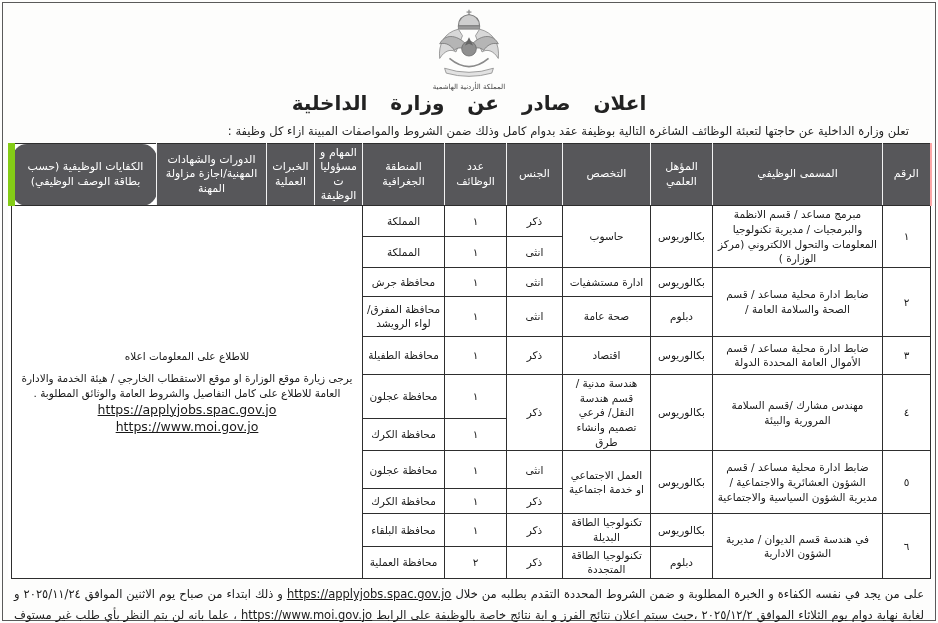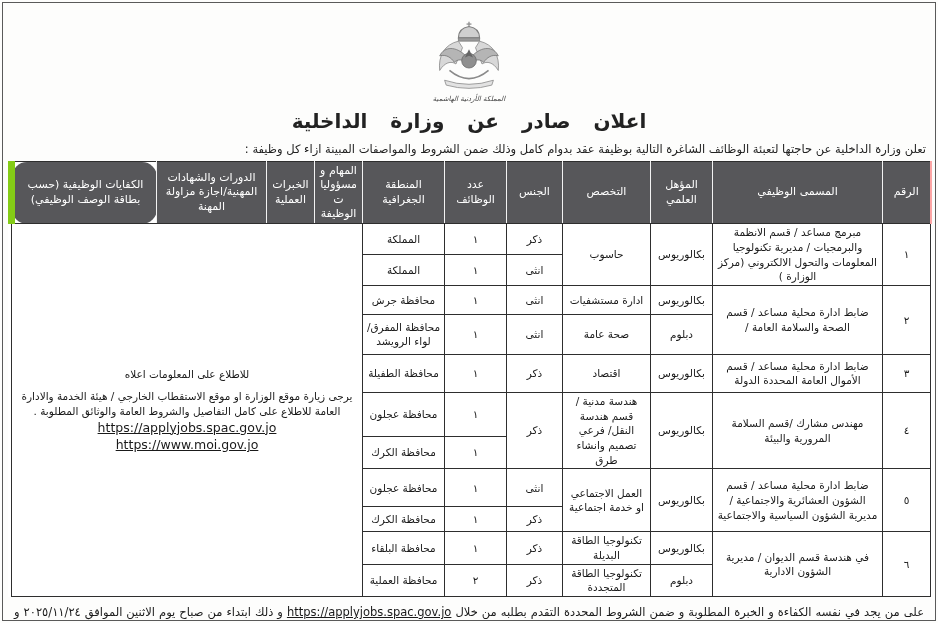--- a/index.html
+++ b/index.html
@@ -3,30 +3,30 @@
 <meta charset="utf-8">
 <style>
   html,body{margin:0;padding:0;}
   body{
     width:938px;height:623px;position:relative;background:#fdfdfc;
     font-family:"DejaVu Sans", sans-serif;color:#1a1a1a;overflow:hidden;
   }
   .page-border{position:absolute;left:2px;top:2px;right:2px;bottom:2px;border:1px solid #5a5a5a;pointer-events:none;}
   .page{position:absolute;left:8px;top:4px;right:8px;}
 
-  .emblem-wrap{text-align:center;padding-top:16px;font-style:italic;}
+  .emblem-wrap{text-align:center;padding-top:4px;}
   .emblem-caption{font-size:7px;color:#444;margin-top:1px;letter-spacing:.5px;filter:blur(.2px);}
 
   .doc-title{
     text-align:center;font-size:20px;font-weight:600;color:#222;
-    word-spacing:16px;margin-top:6px;
+    word-spacing:16px;margin-top:0;
   }
   .intro{
     direction:rtl;text-align:right;font-size:11.5px;color:#222;
-    margin:9px 4px 5px 4px;
+    margin:9px 21px 5px 4px;
   }
 
   table.vac{
     direction:rtl;border-collapse:collapse;table-layout:fixed;
     width:922px;margin:0 auto;background:#fff;
   }
   table.vac, table.vac td{border:1px solid #2e2e2e;}
   table.vac th{
     background:#57575a;color:#fff;font-weight:400;font-size:11px;
     border-top:1px solid #2e2e2e;border-bottom:1px solid #2e2e2e;

